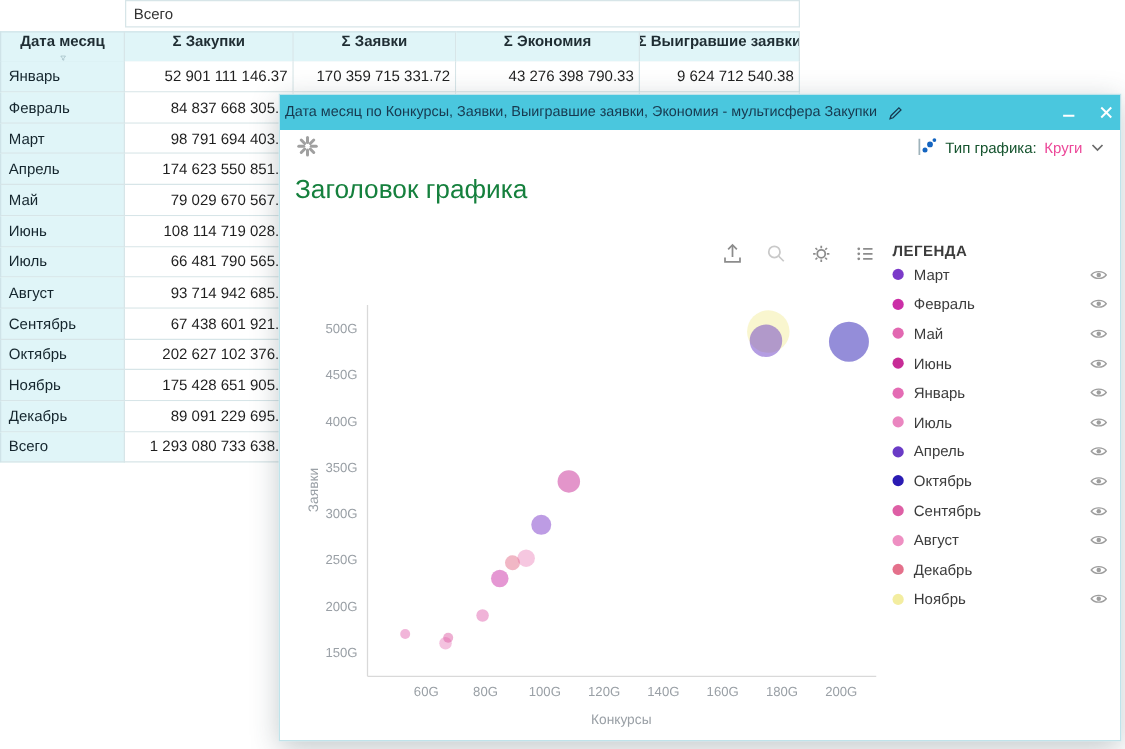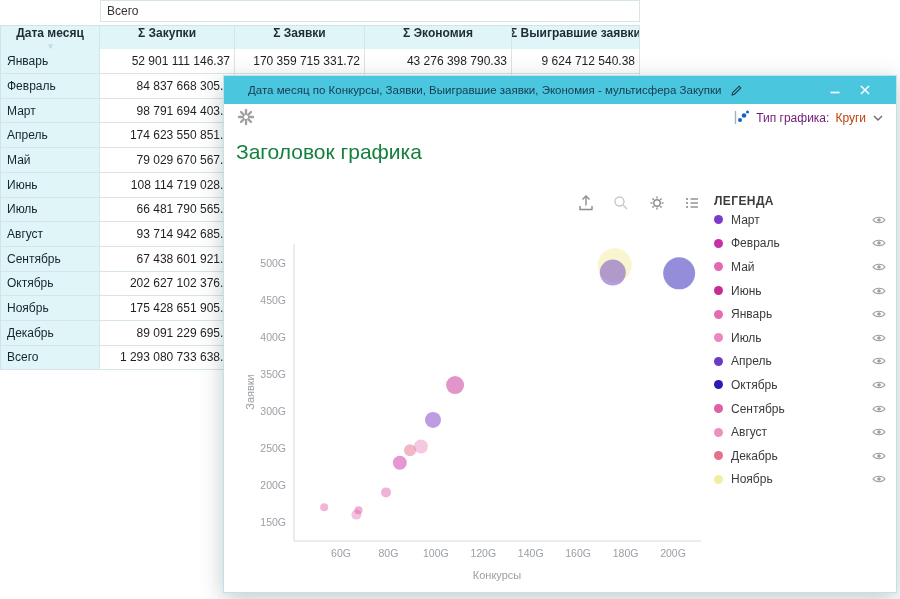--- a/index.html
+++ b/index.html
@@ -38,32 +38,32 @@
   .cell.rowlabel{background:#e0f5f8;color:#15262e;}
   .cell.val{justify-content:flex-end;font-size:12px;color:#1f1f1f;padding-right:4px;}
   
   .dialog{
     position:absolute;left:223px;top:75px;width:674px;height:518px;
     background:#ffffff;border:1px solid #bfe3ea;box-sizing:border-box;
     box-shadow:0 6px 22px rgba(40,60,70,.28);
   }
   .titlebar{
     height:28px;background:#4ac7de;display:flex;align-items:center;
-    padding:0 24px;gap:8px;box-sizing:border-box;
+    padding:0 4px;gap:8px;box-sizing:border-box;
   }
   .titlebar .t-text{font-size:11.5px;color:#17394f;white-space:nowrap;overflow:hidden;}
   .winbtns{margin-left:auto;display:flex;align-items:center;gap:16px;}
   .winbtn{width:14px;height:14px;display:flex;align-items:center;justify-content:center;cursor:default;}
   .flower{position:absolute;top:32px;left:13px;width:18px;height:18px;}
   .type-select{
     position:absolute;top:33px;right:12px;display:flex;align-items:center;gap:6px;
     font-size:12px;cursor:default;
   }
-  .type-select .ts-label{color:#701a75;}
-  .type-select .ts-value{color:#c2410c;}
+  .type-select .ts-label{color:#14532d;}
+  .type-select .ts-value{color:#ec4899;}
   .chart-title{
     position:absolute;left:12px;top:64px;margin:0;
     font-size:21px;font-weight:400;color:#15803d;
   }
   .toolbar{
     position:absolute;top:117px;left:352px;width:126px;
     display:flex;justify-content:space-between;align-items:center;
   }
   .tool-btn{width:20px;height:20px;display:flex;align-items:center;justify-content:center;}
   .legend{position:absolute;left:490px;top:118px;width:174px;}

